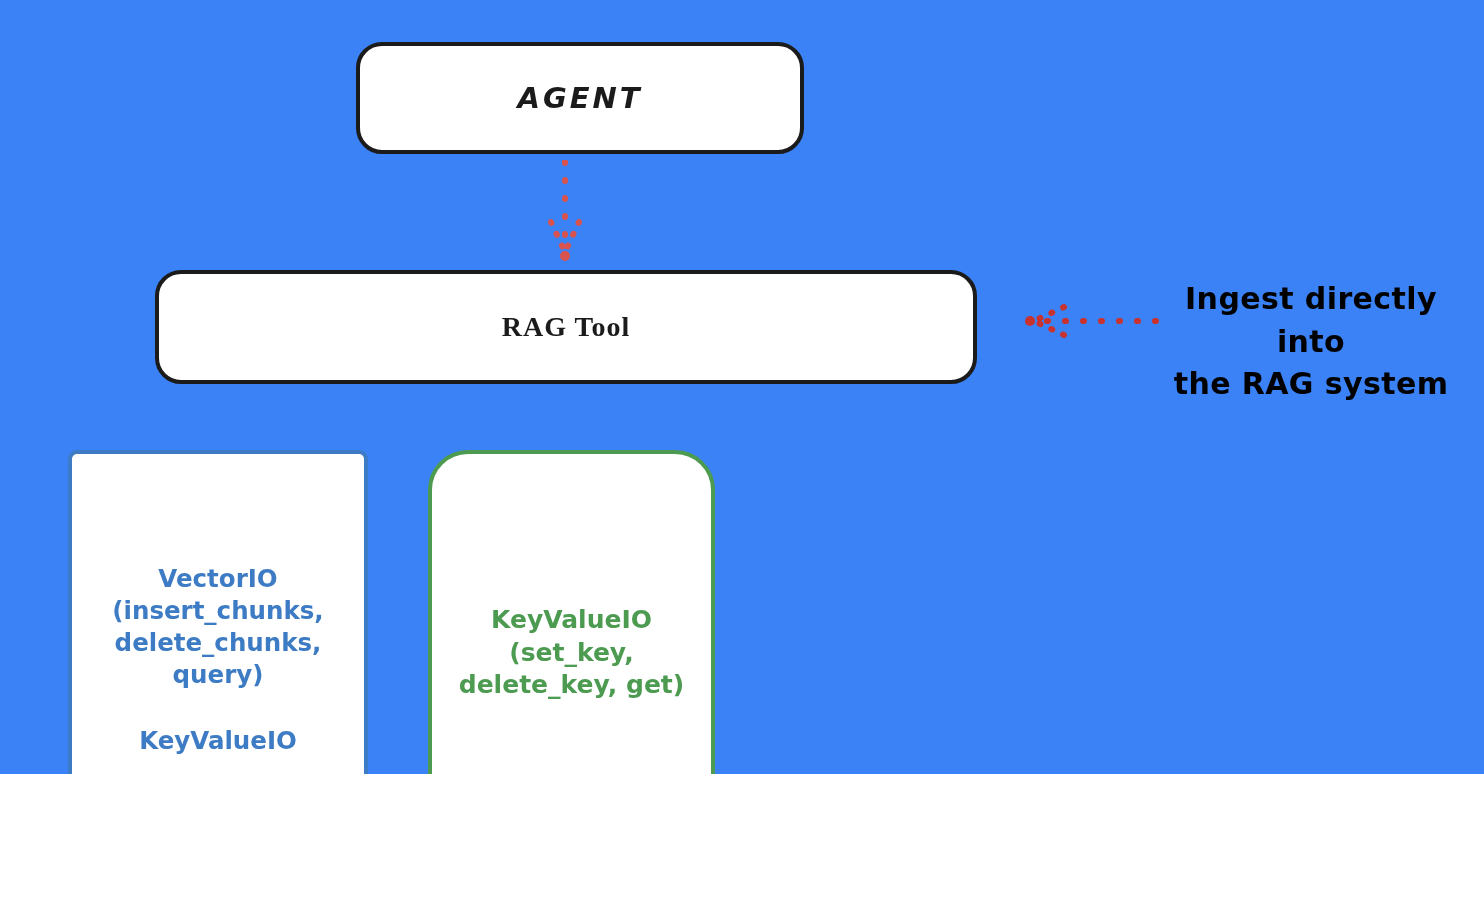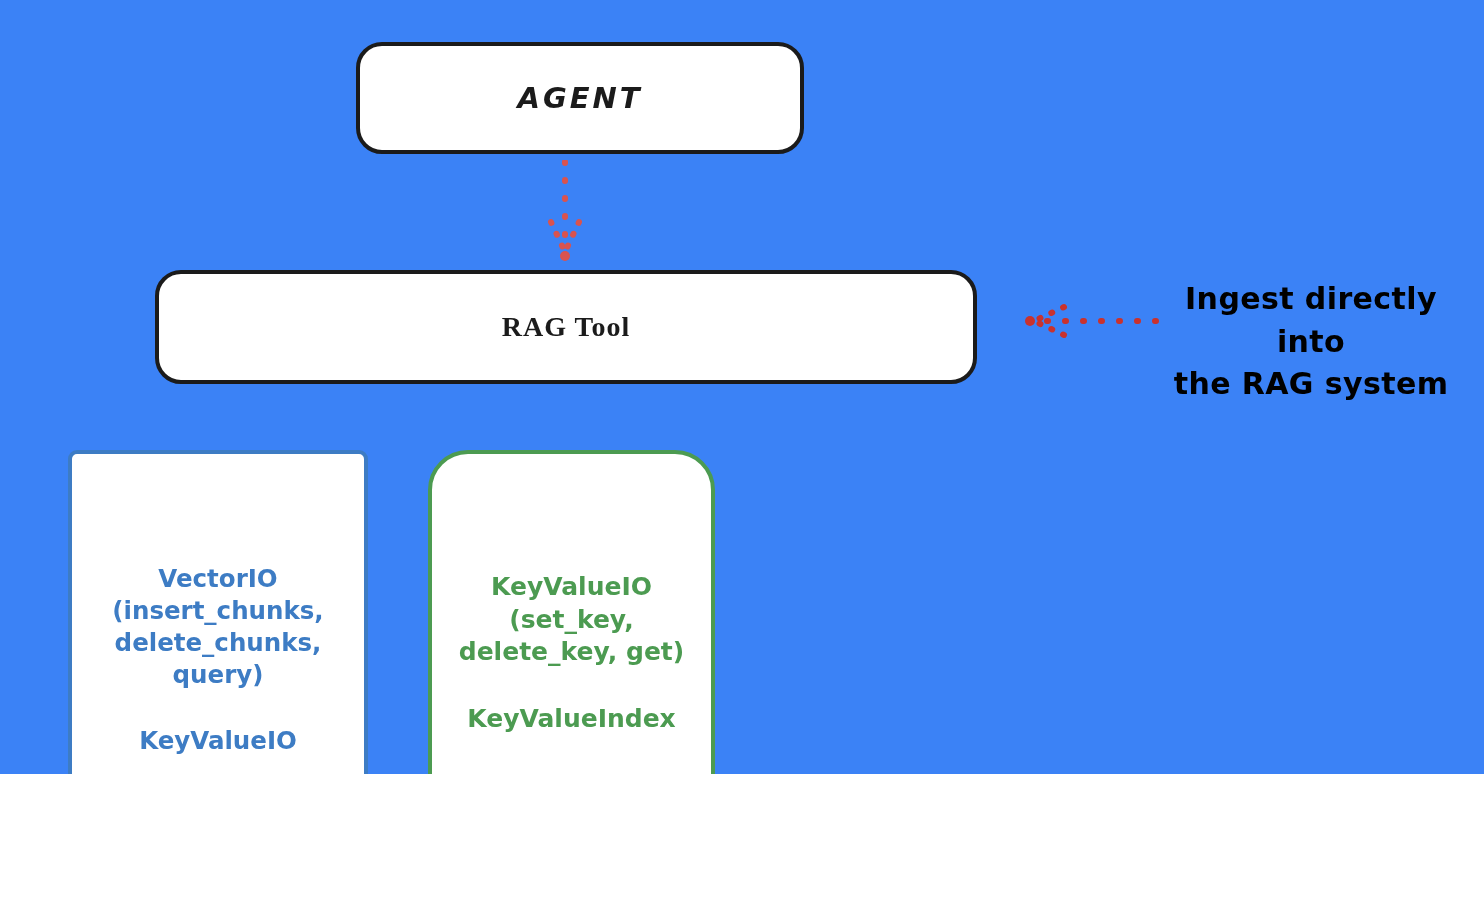--- a/index.html
+++ b/index.html
@@ -171,17 +171,16 @@
 (insert_chunks,
 delete_chunks,
 query)</div>
     <div class="card-sub" style="color:#3d7cc4;">KeyValueIO</div>
   </div>
 
   <div class="card" id="card-keyvalue" style="border-color:#4c9b51;">
     <div class="card-title" style="color:#4c9b51;">KeyValueIO
 (set_key,
 delete_key, get)</div>
-    <div class="card-sub" style="color:#4c9b51;">KeyValueIndex</div>
   </div>
 
 
 </div>
 
 </body></html>

